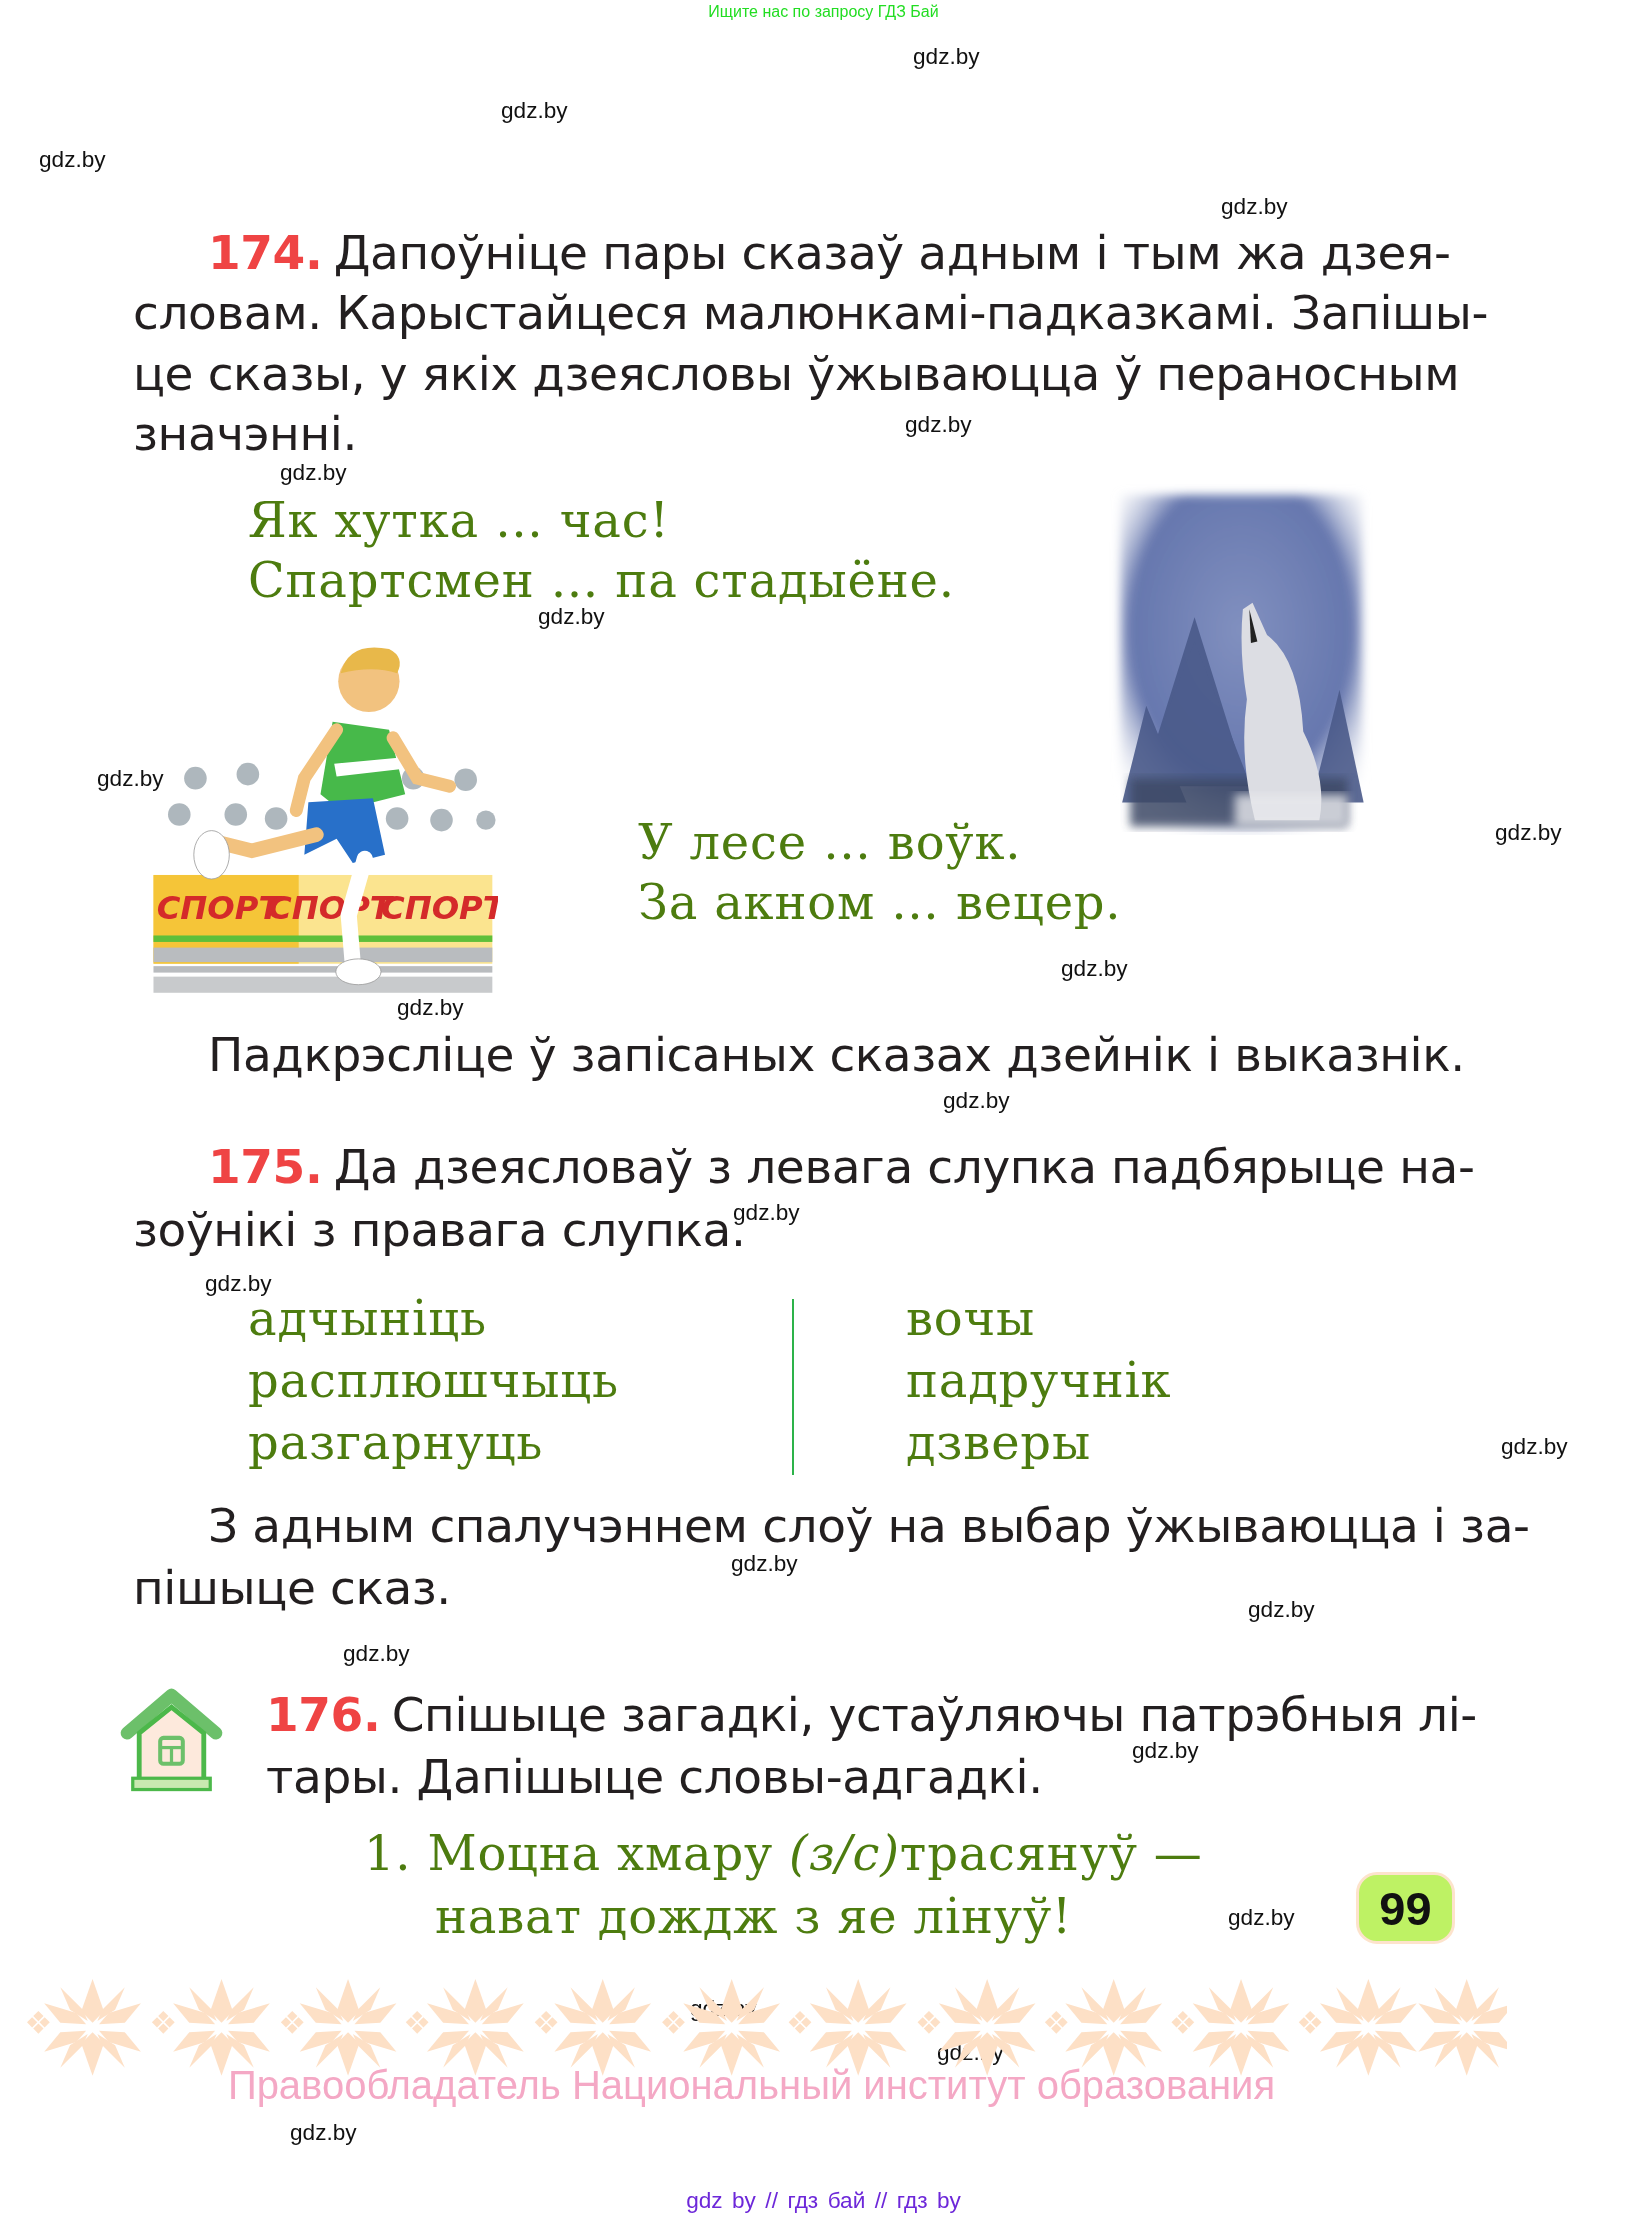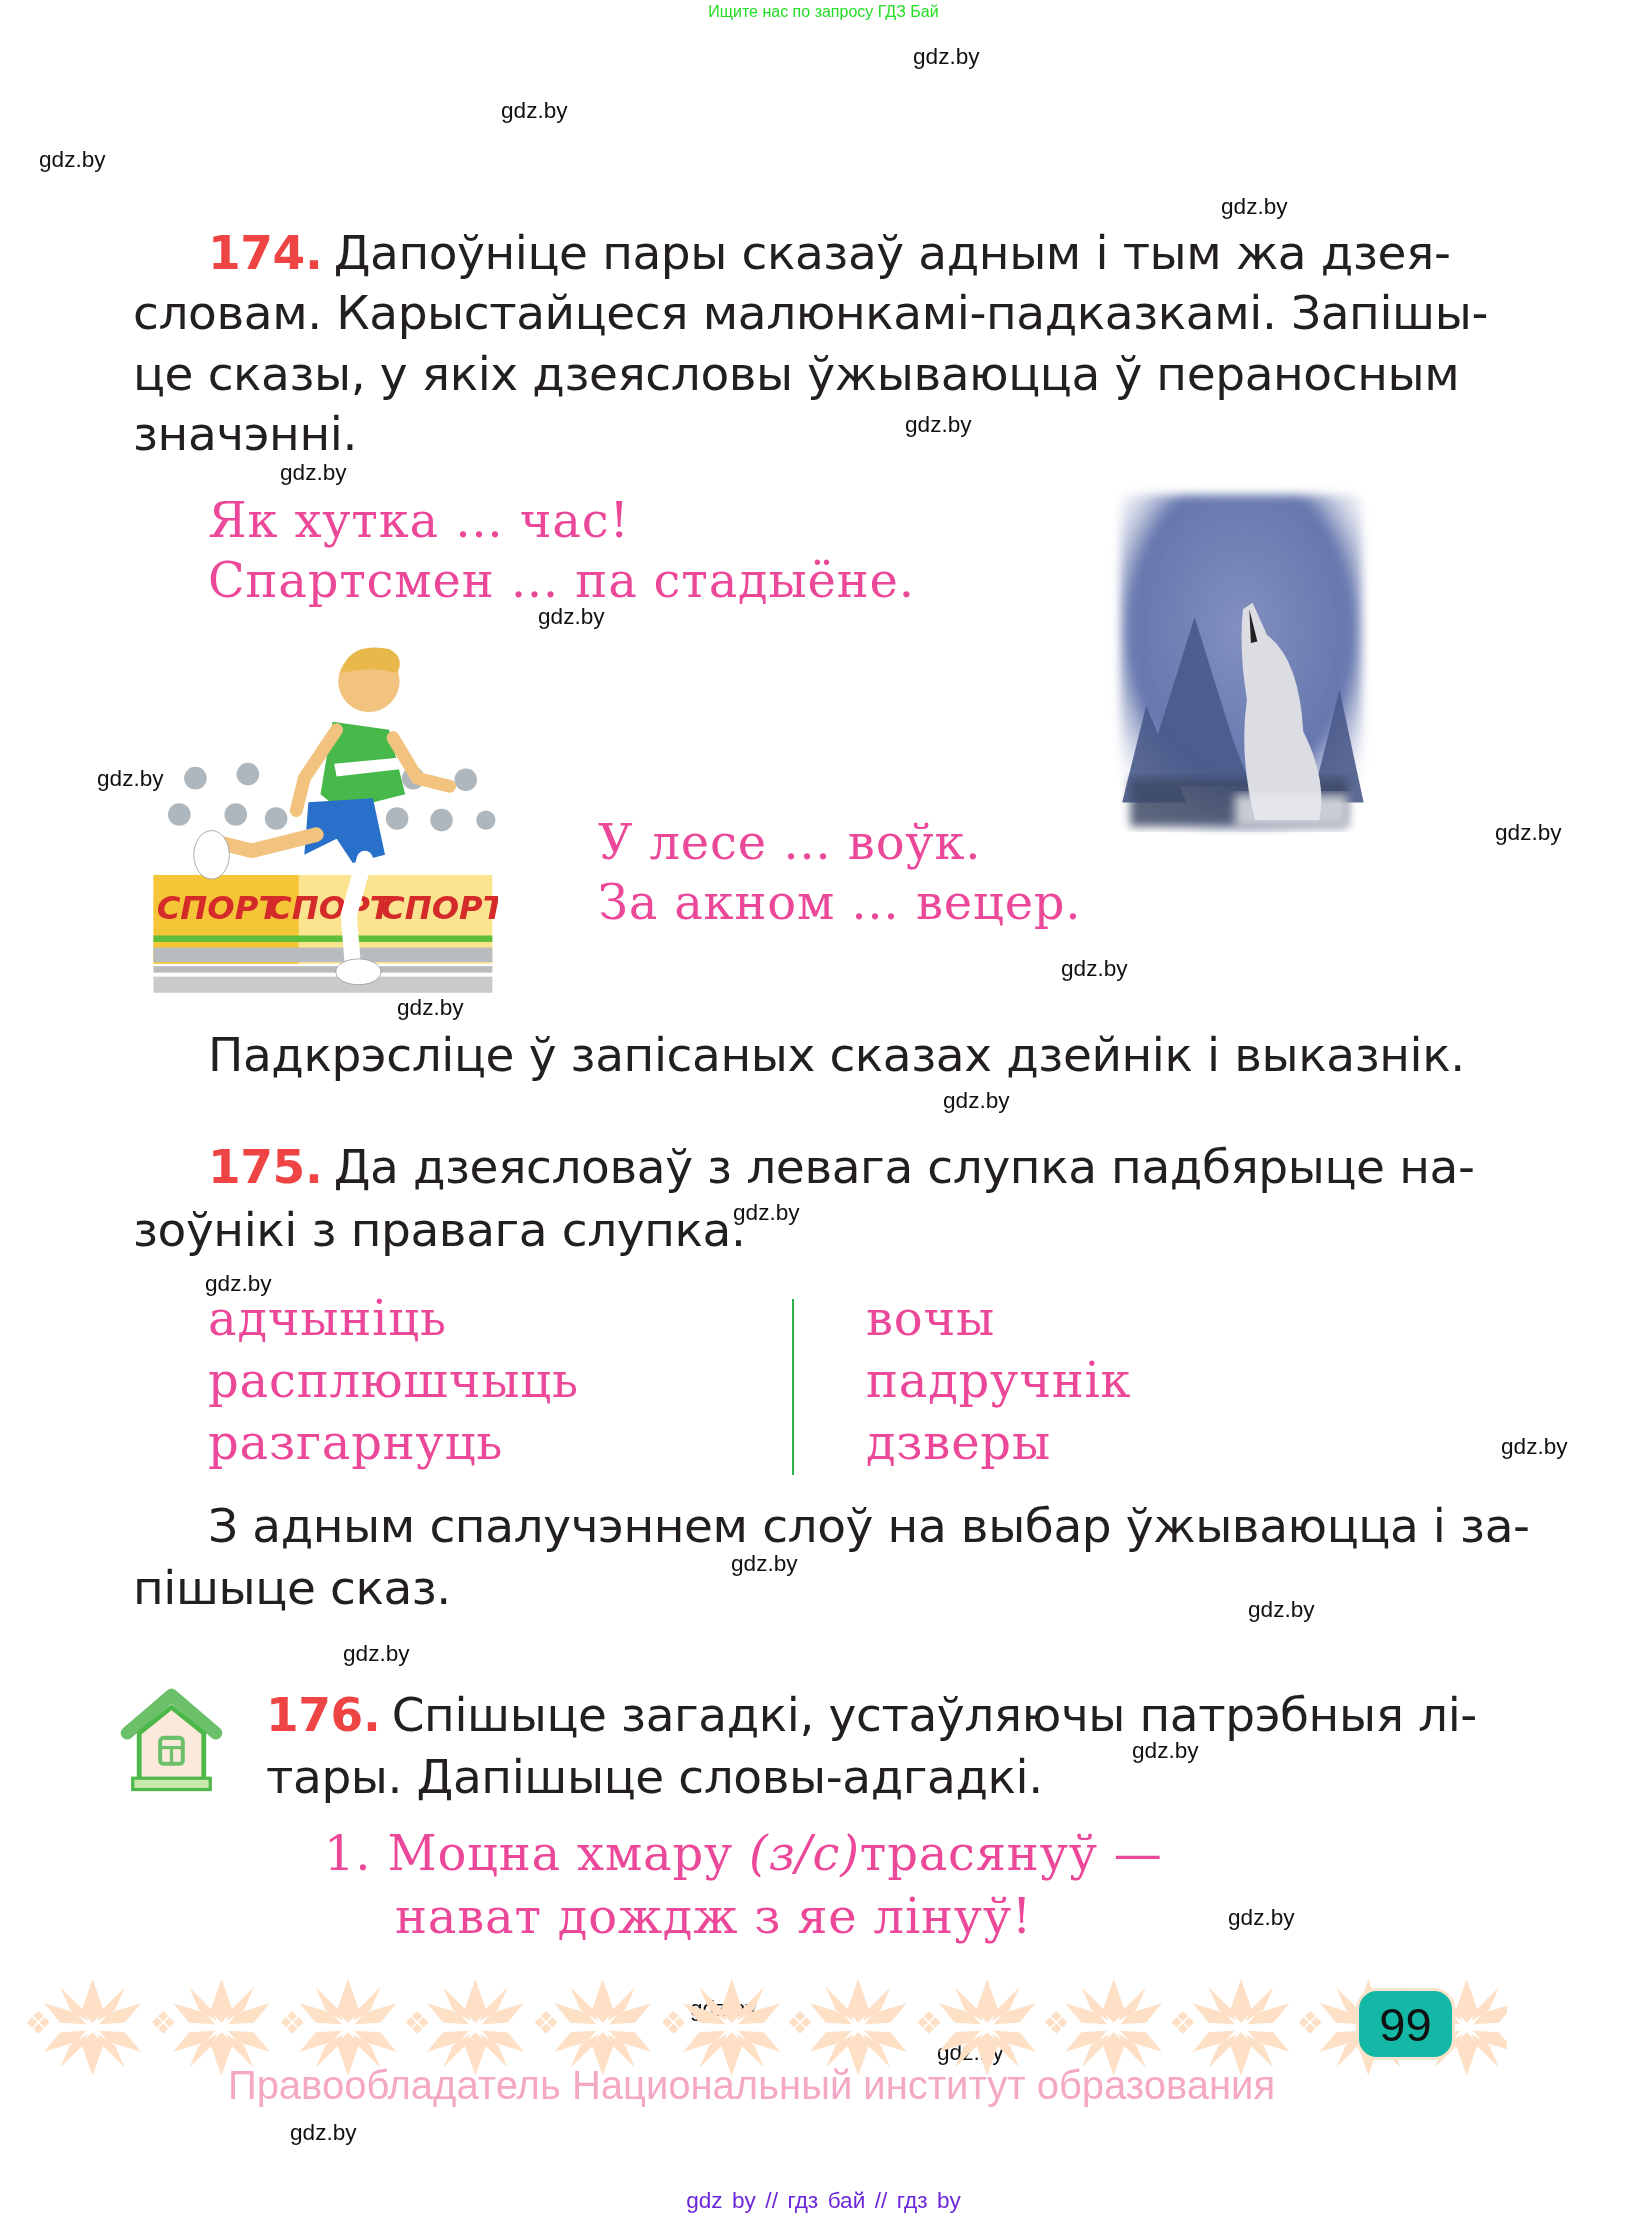--- a/index.html
+++ b/index.html
@@ -2,25 +2,25 @@
 <html style="font-size:13px"><head>
 <meta charset="utf-8">
 <style>
   html, body { margin: 0; padding: 0; background: #ffffff; }
   body { width: 1647px; height: 2216px; position: relative; overflow: hidden; font-family: "DejaVu Sans", sans-serif; color: #231f20; }
   .abs { position: absolute; }
   .wm { position: absolute; font-family: "Liberation Sans", sans-serif; font-size: 22.6px; color: #111; letter-spacing: 0px; white-space: nowrap; }
   .top-banner { position: absolute; top: 3.2px; left: 0; width: 1647px; text-align: center; font-family: "Liberation Sans", sans-serif; font-size: 16px; color: #22dd22; }
   .sans-line { position: absolute; font-family: "DejaVu Sans", sans-serif; font-size: 47px; line-height: 61px; color: #231f20; white-space: nowrap; letter-spacing: -0.4px; }
   .num { color: #ef4444; font-weight: bold; margin-right: 11.3px; }
-  .serif-line { position: absolute; font-family: "DejaVu Serif", serif; font-size: 48px; color: #ec4899; white-space: nowrap; letter-spacing: 0.8px; }
+  .serif-line { position: absolute; font-family: "DejaVu Serif", serif; font-size: 48px; color: #4d7c0f; white-space: nowrap; letter-spacing: 0.8px; margin-left: 40px; }
   .ital { font-style: italic; }
   .col-divider { position: absolute; left: 792px; top: 1299px; width: 2.4px; height: 176px; background: #2db34a; }
   .ornament { position: absolute; left: 16px; top: 1975px; width: 1491px; height: 113px; }
-  .pagebox { position: absolute; left: 1356px; top: 1988px; width: 93px; height: 66px; background: #14b8a6; border: 3.2px solid #fde3cc; border-radius: 21px; display: flex; align-items: center; justify-content: center; font-family: "Liberation Sans", sans-serif; font-size: 47px; color: #111; }
+  .pagebox { position: absolute; left: 1356px; top: 1872px; width: 93px; height: 66px; background: #bef264; border: 3.2px solid #fde3cc; border-radius: 21px; display: flex; align-items: center; justify-content: center; font-family: "Liberation Sans", sans-serif; font-size: 47px; color: #111; font-weight: bold; }
   .copyright { position: absolute; left: 0; top: 2063px; width: 1503px; text-align: center; font-family: "Liberation Sans", sans-serif; font-size: 40px; color: #f4a8c5; }
   .footer-links { position: absolute; left: 0; top: 2188px; width: 1647px; text-align: center; font-family: "Liberation Sans", sans-serif; font-size: 22.6px; color: #6d28d9; word-spacing: 3.2px; }
   .pic { position: absolute; }
 </style>
 </head>
 <body>
 
 <div class="top-banner">Ищите нас по запросу ГДЗ Бай</div>
 
 <div class="wm" style="left:913px;top:44px;">gdz.by</div>

